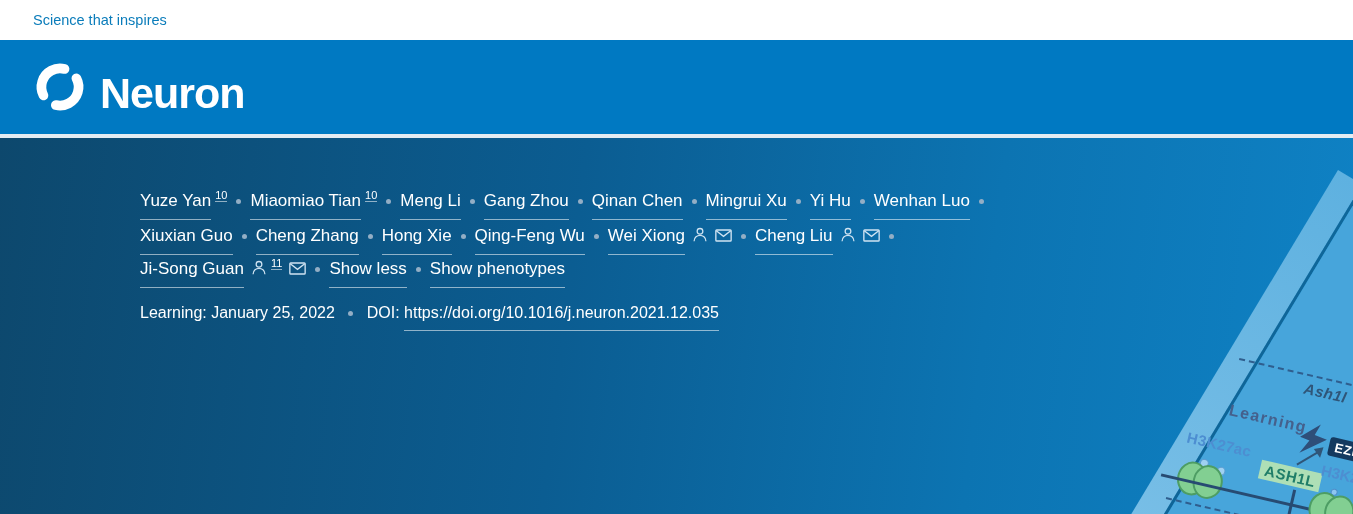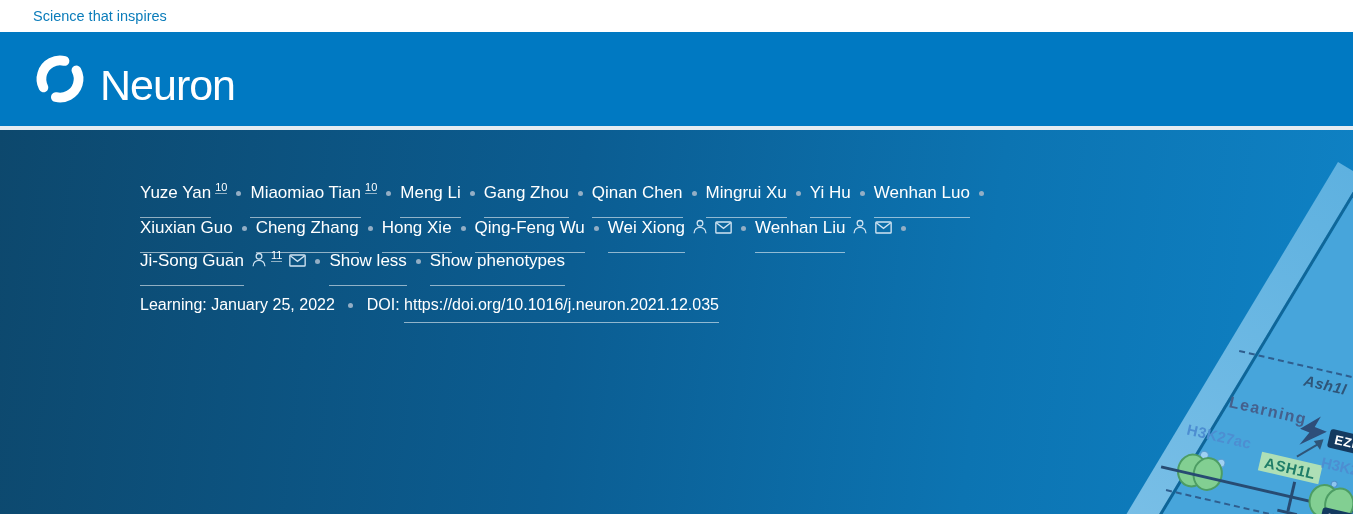--- a/index.html
+++ b/index.html
@@ -1,25 +1,25 @@
 <!DOCTYPE html>
 <html><head>
 <meta charset="utf-8">
 <style>
   * { margin:0; padding:0; box-sizing:border-box; }
   html,body { width:1353px; height:514px; font-family:"Liberation Sans", sans-serif; background:#fff; overflow:hidden; }
 
   
-  .topbar { height:32px; background:#ffffff; display:flex; align-items:center; padding-left:33px; }
+  .topbar { height:40px; background:#ffffff; display:flex; align-items:center; padding-left:33px; }
   .tagline { color:#0a7cba; font-size:14.5px; text-decoration:none; cursor:pointer; }
 
   
   .jheader { height:94px; background:#0079c2; display:flex; align-items:center; padding-left:33px; }
   .logo-mark { width:54px; height:54px; flex:0 0 auto; }
-  .jname { color:#ffffff; font-size:43px; font-weight:400; letter-spacing:-1px; margin-left:13px;margin-top:13px; }
+  .jname { color:#ffffff; font-size:43px; font-weight:700; letter-spacing:-1px; margin-left:13px;margin-top:13px; }
   .oa-badge { margin-left:30px; border:2px solid #ffffff; color:#ffffff; font-size:20px; font-style:italic; font-weight:600; padding:9px 17px; letter-spacing:.3px; }
   .divider { height:4px; background:#e4ecf2; }
 
   
   .hero { position:relative; height:384px; overflow:hidden;
           background:linear-gradient(97deg,#0d486d 0%, #0b5d92 42%, #0c74b2 72%, #0f82c5 100%); }
 
   
   .band { position:absolute; left:1338px; top:32px; width:540px; height:780px;
           transform:rotate(31deg); transform-origin:0 0; display:flex; z-index:1; }
@@ -54,21 +54,21 @@
   
   .hero-inner { position:relative; z-index:3; padding:46px 0 0 140px; max-width:1020px; }
   .eyebrow { font-size:13px; letter-spacing:.6px; margin-bottom:24px; }
   .eyebrow .atype { color:#ffffff; font-weight:700; }
   .eyebrow .sep { color:#8fb0c6; margin:0 8px; font-weight:400; }
   .eyebrow .status { color:#d9e8f3; text-decoration:none; border-bottom:1px solid rgba(217,232,243,.65); padding-bottom:2px; cursor:pointer; }
   h1.title { color:#ffffff; font-weight:400; font-size:26.5px; line-height:39px; margin-bottom:16px; }
   h1.title em { font-style:italic; }
 
   .authors { color:#fff; font-size:17px; line-height:33px; max-width:900px; margin-bottom:17px; }
-  .alink { color:#ffffff; text-decoration:none; border-bottom:1px solid rgba(255,255,255,.55); padding-bottom:15px; cursor:pointer; }
+  .alink { color:#ffffff; text-decoration:none; border-bottom:1px solid rgba(255,255,255,.55); padding-bottom:9px; cursor:pointer; }
   .supl { font-size:11px; position:relative; top:-7px; margin-left:4px; color:#fff; text-decoration:none; border-bottom:1px solid rgba(255,255,255,.55); cursor:pointer; }
   .dot { display:inline-block; width:5px; height:5px; border-radius:50%; background:#93aec5; vertical-align:middle; margin:0 9px; }
   .aicon { display:inline-block; vertical-align:-1px; margin-left:7px; }
 
   .publine { color:#ffffff; font-size:16px; }
   .doi-link { color:#ffffff; text-decoration:none; border-bottom:1px solid rgba(255,255,255,.55); padding-bottom:9px; cursor:pointer; }
 </style>
 </head>
 <body>
 
@@ -129,21 +129,21 @@
 
   <div class="hero-inner">
 
 
     <div class="authors"><span style="white-space: nowrap;"><a class="alink">Yuze Yan</a><a class="supl">10</a></span><span class="dot"></span><span style="white-space: nowrap;"><a class="alink">Miaomiao Tian</a><a class="supl">10</a></span><span class="dot"></span><span style="white-space: nowrap;"><a class="alink">Meng Li</a></span><span class="dot"></span><span style="white-space: nowrap;"><a class="alink">Gang Zhou</a></span><span class="dot"></span><span style="white-space: nowrap;"><a class="alink">Qinan Chen</a></span><span class="dot"></span><span style="white-space: nowrap;"><a class="alink">Mingrui Xu</a></span><span class="dot"></span><span style="white-space: nowrap;"><a class="alink">Yi Hu</a></span><span class="dot"></span><span style="white-space: nowrap;"><a class="alink">Wenhan Luo</a></span><span class="dot"></span><br><span style="white-space: nowrap;"><a class="alink">Xiuxian Guo</a></span><span class="dot"></span><span style="white-space: nowrap;"><a class="alink">Cheng Zhang</a></span><span class="dot"></span><span style="white-space: nowrap;"><a class="alink">Hong Xie</a></span><span class="dot"></span><span style="white-space: nowrap;"><a class="alink">Qing-Feng Wu</a></span><span class="dot"></span><span style="white-space: nowrap;"><a class="alink">Wei Xiong</a><svg class="aicon" width="16" height="15" viewBox="0 0 20 19" fill="none" stroke="#cfe3f2" stroke-width="1.6">
             <circle cx="10" cy="5.5" r="3.6"></circle>
             <path d="M2.5 18c0-5 4-7.5 7.5-7.5s7.5 2.5 7.5 7.5"></path>
           </svg><svg class="aicon" width="17" height="13" viewBox="0 0 20 15" fill="none" stroke="#cfe3f2" stroke-width="1.6">
             <rect x="1" y="1" width="18" height="13" rx="1"></rect>
             <path d="M1.5 2 L10 8.5 L18.5 2"></path>
-          </svg></span><span class="dot"></span><span style="white-space: nowrap;"><a class="alink">Wenhan Liu</a><svg class="aicon" width="16" height="15" viewBox="0 0 20 19" fill="none" stroke="#cfe3f2" stroke-width="1.6">
+          </svg></span><span class="dot"></span><span style="white-space: nowrap;"><a class="alink">Cheng Liu</a><svg class="aicon" width="16" height="15" viewBox="0 0 20 19" fill="none" stroke="#cfe3f2" stroke-width="1.6">
             <circle cx="10" cy="5.5" r="3.6"></circle>
             <path d="M2.5 18c0-5 4-7.5 7.5-7.5s7.5 2.5 7.5 7.5"></path>
           </svg><svg class="aicon" width="17" height="13" viewBox="0 0 20 15" fill="none" stroke="#cfe3f2" stroke-width="1.6">
             <rect x="1" y="1" width="18" height="13" rx="1"></rect>
             <path d="M1.5 2 L10 8.5 L18.5 2"></path>
           </svg></span><span class="dot"></span><br><span style="white-space: nowrap;"><a class="alink">Ji-Song Guan</a><svg class="aicon" width="16" height="15" viewBox="0 0 20 19" fill="none" stroke="#cfe3f2" stroke-width="1.6">
             <circle cx="10" cy="5.5" r="3.6"></circle>
             <path d="M2.5 18c0-5 4-7.5 7.5-7.5s7.5 2.5 7.5 7.5"></path>
           </svg><a class="supl">11</a><svg class="aicon" width="17" height="13" viewBox="0 0 20 15" fill="none" stroke="#cfe3f2" stroke-width="1.6">
             <rect x="1" y="1" width="18" height="13" rx="1"></rect>

